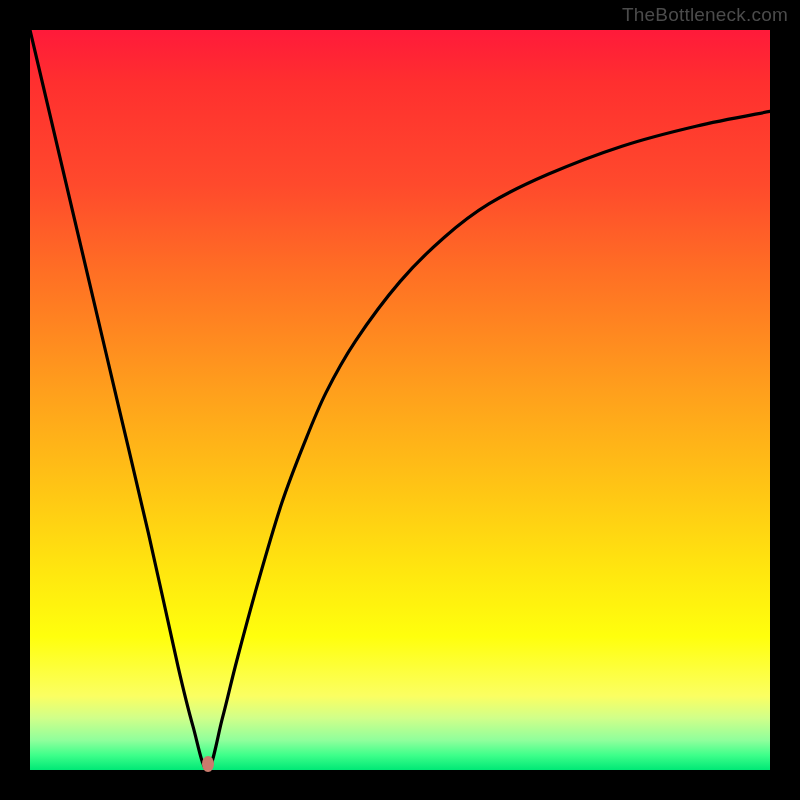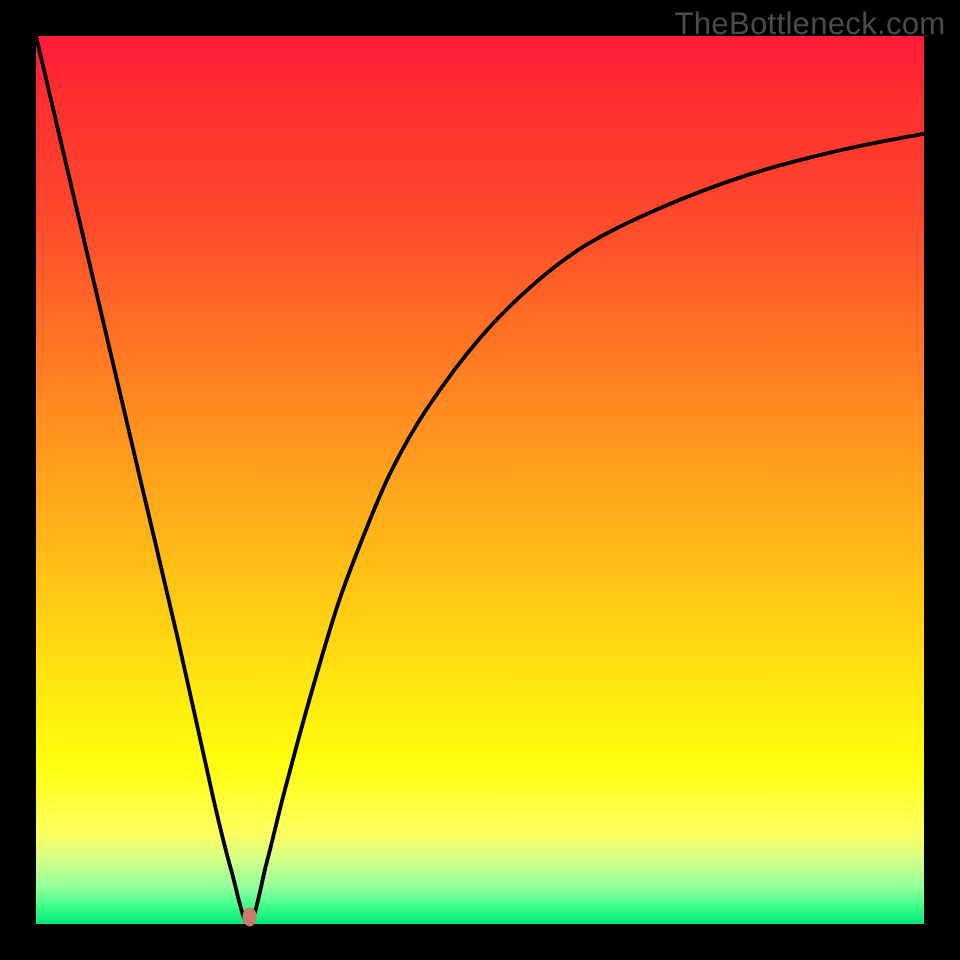--- a/index.html
+++ b/index.html
@@ -53,21 +53,21 @@
     height: 16px;
     border-radius: 50% / 50%;
     background: #cb7b6d;
     transform: translate(-50%, -50%);
   }
   .watermark {
     position: absolute;
     top: 4px;
     right: 12px;
     color: #4b4b4b;
-    font-size: 26px;
+    font-size: 19px;
     letter-spacing: 0.2px;
     font-weight: 400;
   }
 </style>
 </head>
 <body>
 
 <div class="outer">
   <div class="watermark">TheBottleneck.com</div>
   <div class="plot">

